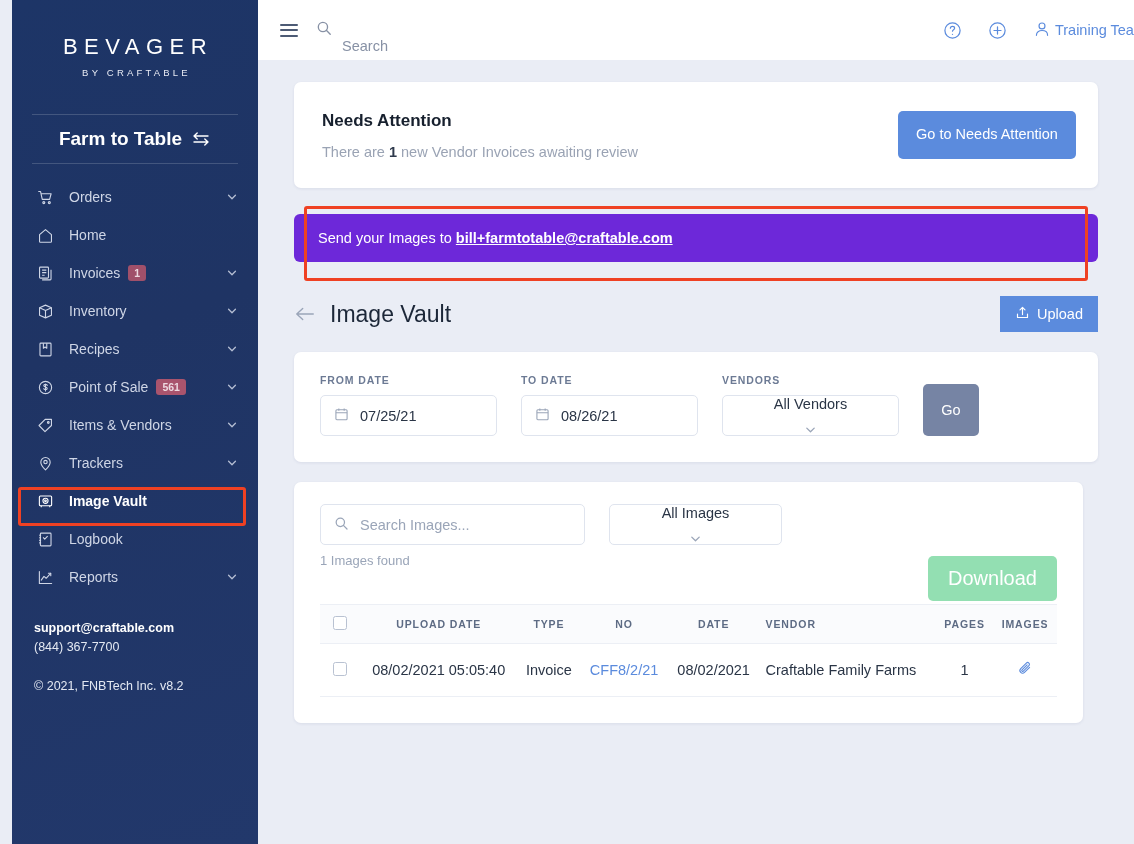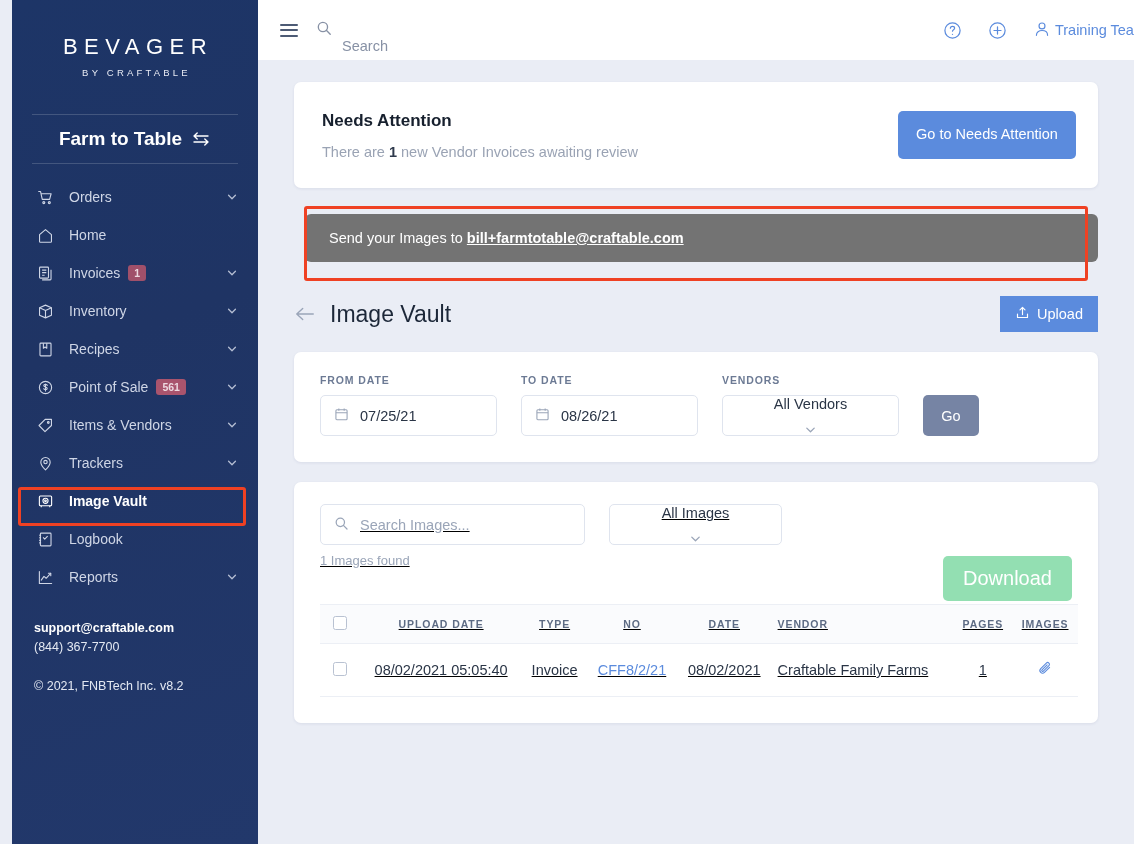--- a/index.html
+++ b/index.html
@@ -94,22 +94,22 @@
   .needs-sub b { color: #2f3a4c; font-weight: 700; }
   .btn-primary {
     background: #5b8bdd; color: #fff; border: none; border-radius: 5px;
     font-size: 14.5px; font-family: inherit; cursor: pointer;
     padding: 13px 18px; line-height: 1.45; text-align: center;
   }
   .needs-card .btn-primary { margin-left: auto; width: 178px; }
 
   .email-banner-outer { margin: 18px 36px 0 36px; position: relative; padding: 8px 0; }
   .email-banner {
-    background: #737373; border-radius: 6px; color: #fff;
-    padding: 16px 24px; font-size: 14.5px; margin-left: 11px;
+    background: #6d28d9; border-radius: 6px; color: #fff;
+    padding: 16px 24px; font-size: 14.5px;
   }
   .email-banner a { color: #fff; font-weight: 700; text-decoration: underline; }
   #hl-email {
     left: 10px; top: 0px; right: 10px; height: 75px;
   }
 
   .page-head {
     margin: 22px 36px 0 36px; display: flex; align-items: center; height: 44px;
   }
   .back-arrow { color: #9aa5b8; display: flex; cursor: pointer; margin-right: 14px; }
@@ -130,24 +130,24 @@
     display: flex; align-items: center; padding: 0 13px; gap: 11px;
     font-size: 14.5px; color: #2a3546;
   }
   .w-date { width: 177px; }
   .w-vendor { width: 177px; }
   .select-box { justify-content: space-between; cursor: pointer; flex-direction: column; }
   .select-box .chev { color: #9aa5b8; display: flex; }
   .btn-go {
     background: #7684a4; color: #fff; border: none; border-radius: 5px;
     font-size: 14.5px; font-family: inherit; cursor: pointer;
-    width: 56px; height: 41px;
-  }
-
-  .table-card { margin: 20px 36px 0 36px; padding: 22px 20px 0 26px; position: relative; padding-bottom: 26px; text-decoration: underline; }
+    width: 56px; height: 52px;
+  }
+
+  .table-card { margin: 20px 51px 0 36px; padding: 22px 26px 0 26px; position: relative; padding-bottom: 26px; }
   .search-row { display: flex; align-items: flex-start; gap: 24px; }
   .search-input {
     width: 265px; height: 41px; border: 1px solid #dfe4ee; border-radius: 5px;
     display: flex; align-items: center; gap: 11px; padding: 0 13px;
     font-size: 14.5px; color: #9aa5b8;
   }
   .found-text { font-size: 13px; color: #9aa5b8; margin-top: 8px; }
   .btn-download {
     position: absolute; right: 26px; top: 74px;
     background: #93dfb2; color: #fff; border: none; border-radius: 5px;

